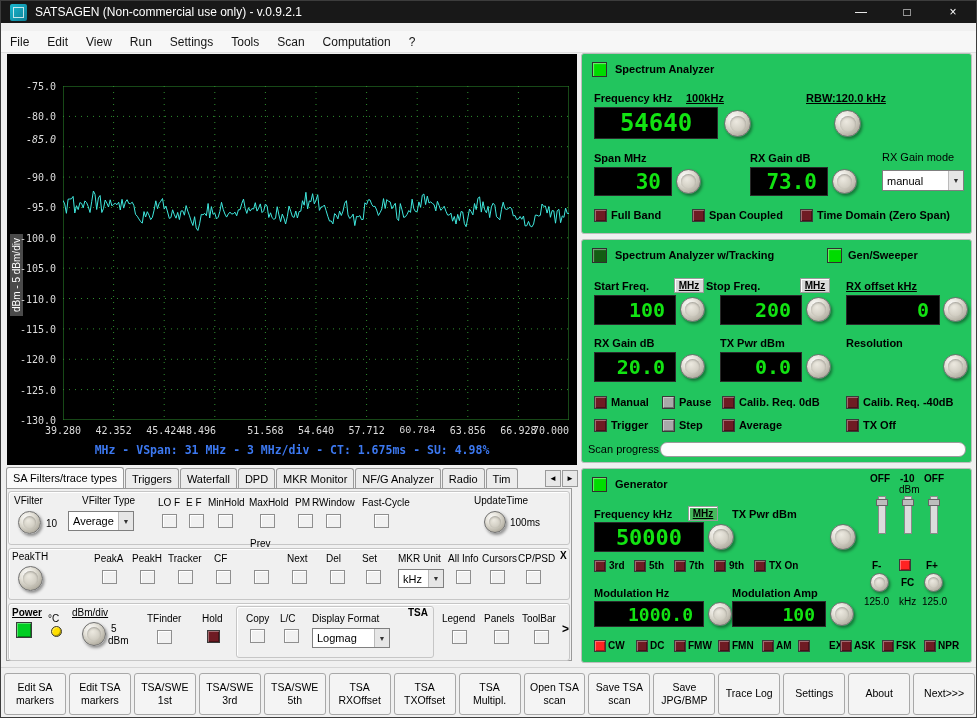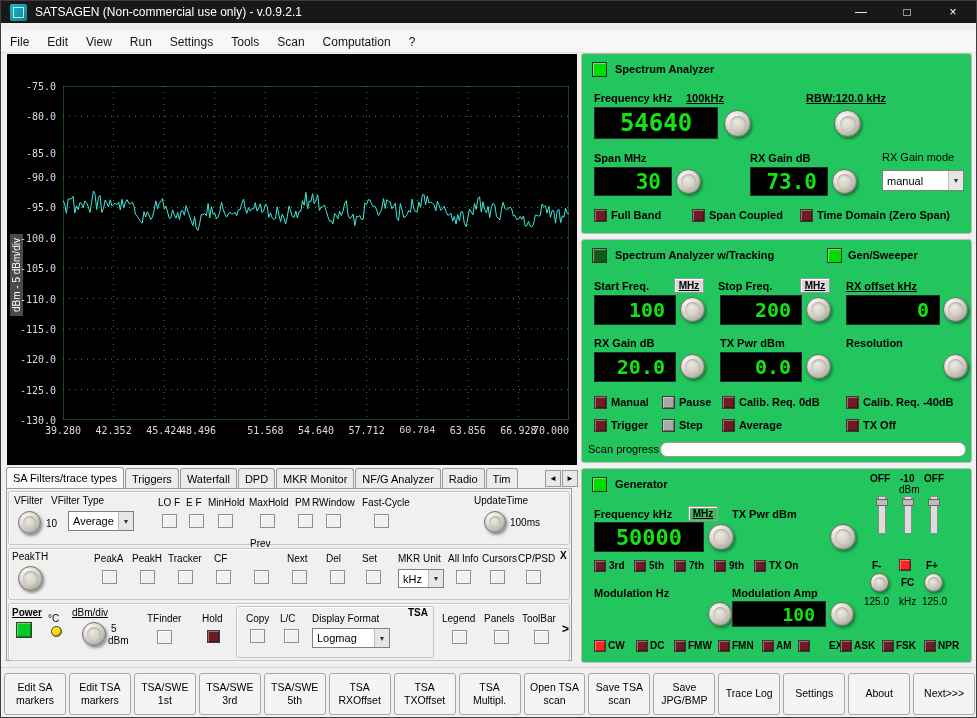--- a/index.html
+++ b/index.html
@@ -97,21 +97,21 @@
     <div class="menu-item">Scan</div>
     <div class="menu-item">Computation</div>
     <div class="menu-item">?</div>
   </div>
 
   <div class="spectrum">
     <div class="spec-ylabel">dBm - 5 dBm/div</div>
     <div class="spec-yticks" id="ytick-box">
         <span style="top: -5px;">-75.0</span>
         <span style="top: 25.3636px;">-80.0</span>
-        <span style="top: 62px;">-85.0</span>
+        <span style="top: 48px; font-style: italic;">-85.0</span>
         <span style="top: 86.0909px;">-90.0</span>
         <span style="top: 116.455px;">-95.0</span>
         <span style="top: 146.818px;">-100.0</span>
         <span style="top: 177.182px;">-105.0</span>
         <span style="top: 207.545px;">-110.0</span>
         <span style="top: 237.909px;">-115.0</span>
         <span style="top: 268.273px;">-120.0</span>
         <span style="top: 298.636px;">-125.0</span>
         <span style="top: 329px;">-130.0</span>
       </div>
@@ -147,20 +147,21 @@
         <span style="left: 101.2px;">45.424</span>
         <span style="left: 135px;">48.496</span>
         <span style="left: 202.4px;">51.568</span>
         <span style="left: 253px;">54.640</span>
         <span style="left: 303.6px;">57.712</span>
         <span style="left: 354.2px; font-family: Liberation Mono, monospace;">60.784</span>
         <span style="left: 404.8px;">63.856</span>
         <span style="left: 455.4px;">66.928</span>
         <span class="last" style="left: 506px;">70.000</span>
       </div>
+    <div class="spec-footer">MHz - VSpan: 31 MHz - 3 MHz/div - CT: 1.675ms - SU: 4.98%</div>
   </div>
 
   <div class="panel" style="left:580px;top:52px;width:391px;height:181px">
     <div class="led on" style="left:10px;top:8px"></div>
     <div class="lbl b" style="left:33px;top:9px">Spectrum Analyzer</div>
     <div class="lbl b" style="left:12px;top:38px">Frequency kHz</div>
     <div class="lbl b u" style="left:104px;top:38px">100kHz</div>
     <div class="lbl b u" style="left:224px;top:38px">RBW:120.0 kHz</div>
     <div class="display c" style="left:12px;top:53px;width:124px;height:32px;font-size:24px">54640</div>
     <div class="knob" style="left:142px;top:56px;width:27px;height:27px"></div>
@@ -185,21 +186,21 @@
   </div>
 
   <div class="panel" style="left:580px;top:238px;width:391px;height:224px">
     <div class="led off" style="left:10px;top:8px"></div>
     <div class="lbl b" style="left:33px;top:9px">Spectrum Analyzer w/Tracking</div>
     <div class="led on" style="left:245px;top:8px"></div>
     <div class="lbl b" style="left:266px;top:9px">Gen/Sweeper</div>
 
     <div class="lbl b" style="left:12px;top:40px">Start Freq.</div>
     <div class="unit-btn" style="left:92px;top:38px;width:30px;height:15px">MHz</div>
-    <div class="lbl b" style="left:136px;top:40px">Stop Freq.</div>
+    <div class="lbl b" style="left:124px;top:40px">Stop Freq.</div>
     <div class="unit-btn" style="left:218px;top:38px;width:30px;height:15px">MHz</div>
     <div class="lbl b u" style="left:264px;top:40px">RX offset kHz</div>
 
     <div class="display" style="left:12px;top:55px;width:82px;height:30px;font-size:20px">100</div>
     <div class="knob" style="left:98px;top:57px;width:25px;height:25px"></div>
     <div class="display" style="left:138px;top:55px;width:82px;height:30px;font-size:20px">200</div>
     <div class="knob" style="left:224px;top:57px;width:25px;height:25px"></div>
     <div class="display" style="left:264px;top:55px;width:94px;height:30px;font-size:20px">0</div>
     <div class="knob" style="left:361px;top:57px;width:25px;height:25px"></div>
 
@@ -271,20 +272,21 @@
     <div class="lbl b s10" style="left:344px;top:91px">F+</div>
     <div class="knob" style="left:288px;top:104px;width:19px;height:19px"></div>
     <div class="lbl b s10" style="left:319px;top:108px">FC</div>
     <div class="knob" style="left:342px;top:104px;width:19px;height:19px"></div>
     <div class="lbl s10" style="left:282px;top:127px">125.0</div>
     <div class="lbl s10" style="left:317px;top:127px">kHz</div>
     <div class="lbl s10" style="left:340px;top:127px">125.0</div>
 
     <div class="lbl b" style="left:12px;top:118px">Modulation Hz</div>
     <div class="lbl b" style="left:150px;top:118px">Modulation Amp</div>
+    <div class="display" style="left:12px;top:132px;width:110px;height:26px;font-size:18px">1000.0</div>
     <div class="knob" style="left:126px;top:133px;width:24px;height:24px"></div>
     <div class="display" style="left:150px;top:132px;width:94px;height:26px;font-size:18px">100</div>
     <div class="knob" style="left:248px;top:133px;width:24px;height:24px"></div>
 
     <div class="chk sm red" style="left:12px;top:171px"></div>
     <div class="lbl b s10" style="left:26px;top:171px">CW</div>
     <div class="chk sm" style="left:54px;top:171px"></div>
     <div class="lbl b s10" style="left:68px;top:171px">DC</div>
     <div class="chk sm" style="left:92px;top:171px"></div>
     <div class="lbl b s10" style="left:106px;top:171px">FMW</div>
@@ -316,21 +318,21 @@
     <div class="tab-spin">
       <div class="spin-btn">◄</div>
       <div class="spin-btn">►</div>
     </div>
     <div class="tab-body"></div>
 
     <div class="groupbox" style="left:2px;top:24px;width:562px;height:54px"></div>
     <div class="lbl s10" style="left:8px;top:28px">VFilter</div>
     <div class="knob" style="left:12px;top:44px;width:23px;height:23px"></div>
     <div class="lbl s10" style="left:40px;top:51px">10</div>
-    <div class="lbl s10" style="left:45px;top:28px">VFilter Type</div>
+    <div class="lbl s10" style="left:76px;top:28px">VFilter Type</div>
     <div class="dropdown" style="left:62px;top:44px;width:66px;height:20px">
       <span>Average</span>
       <span class="arrow-box">▼</span>
     </div>
     <div class="lbl s10" style="left:152px;top:30px">LO F</div>
     <div class="btn-flat" style="left:156px;top:47px"></div>
     <div class="lbl s10" style="left:180px;top:30px">E F</div>
     <div class="btn-flat" style="left:183px;top:47px"></div>
     <div class="lbl s10" style="left:202px;top:30px">MinHold</div>
     <div class="btn-flat" style="left:212px;top:47px"></div>

